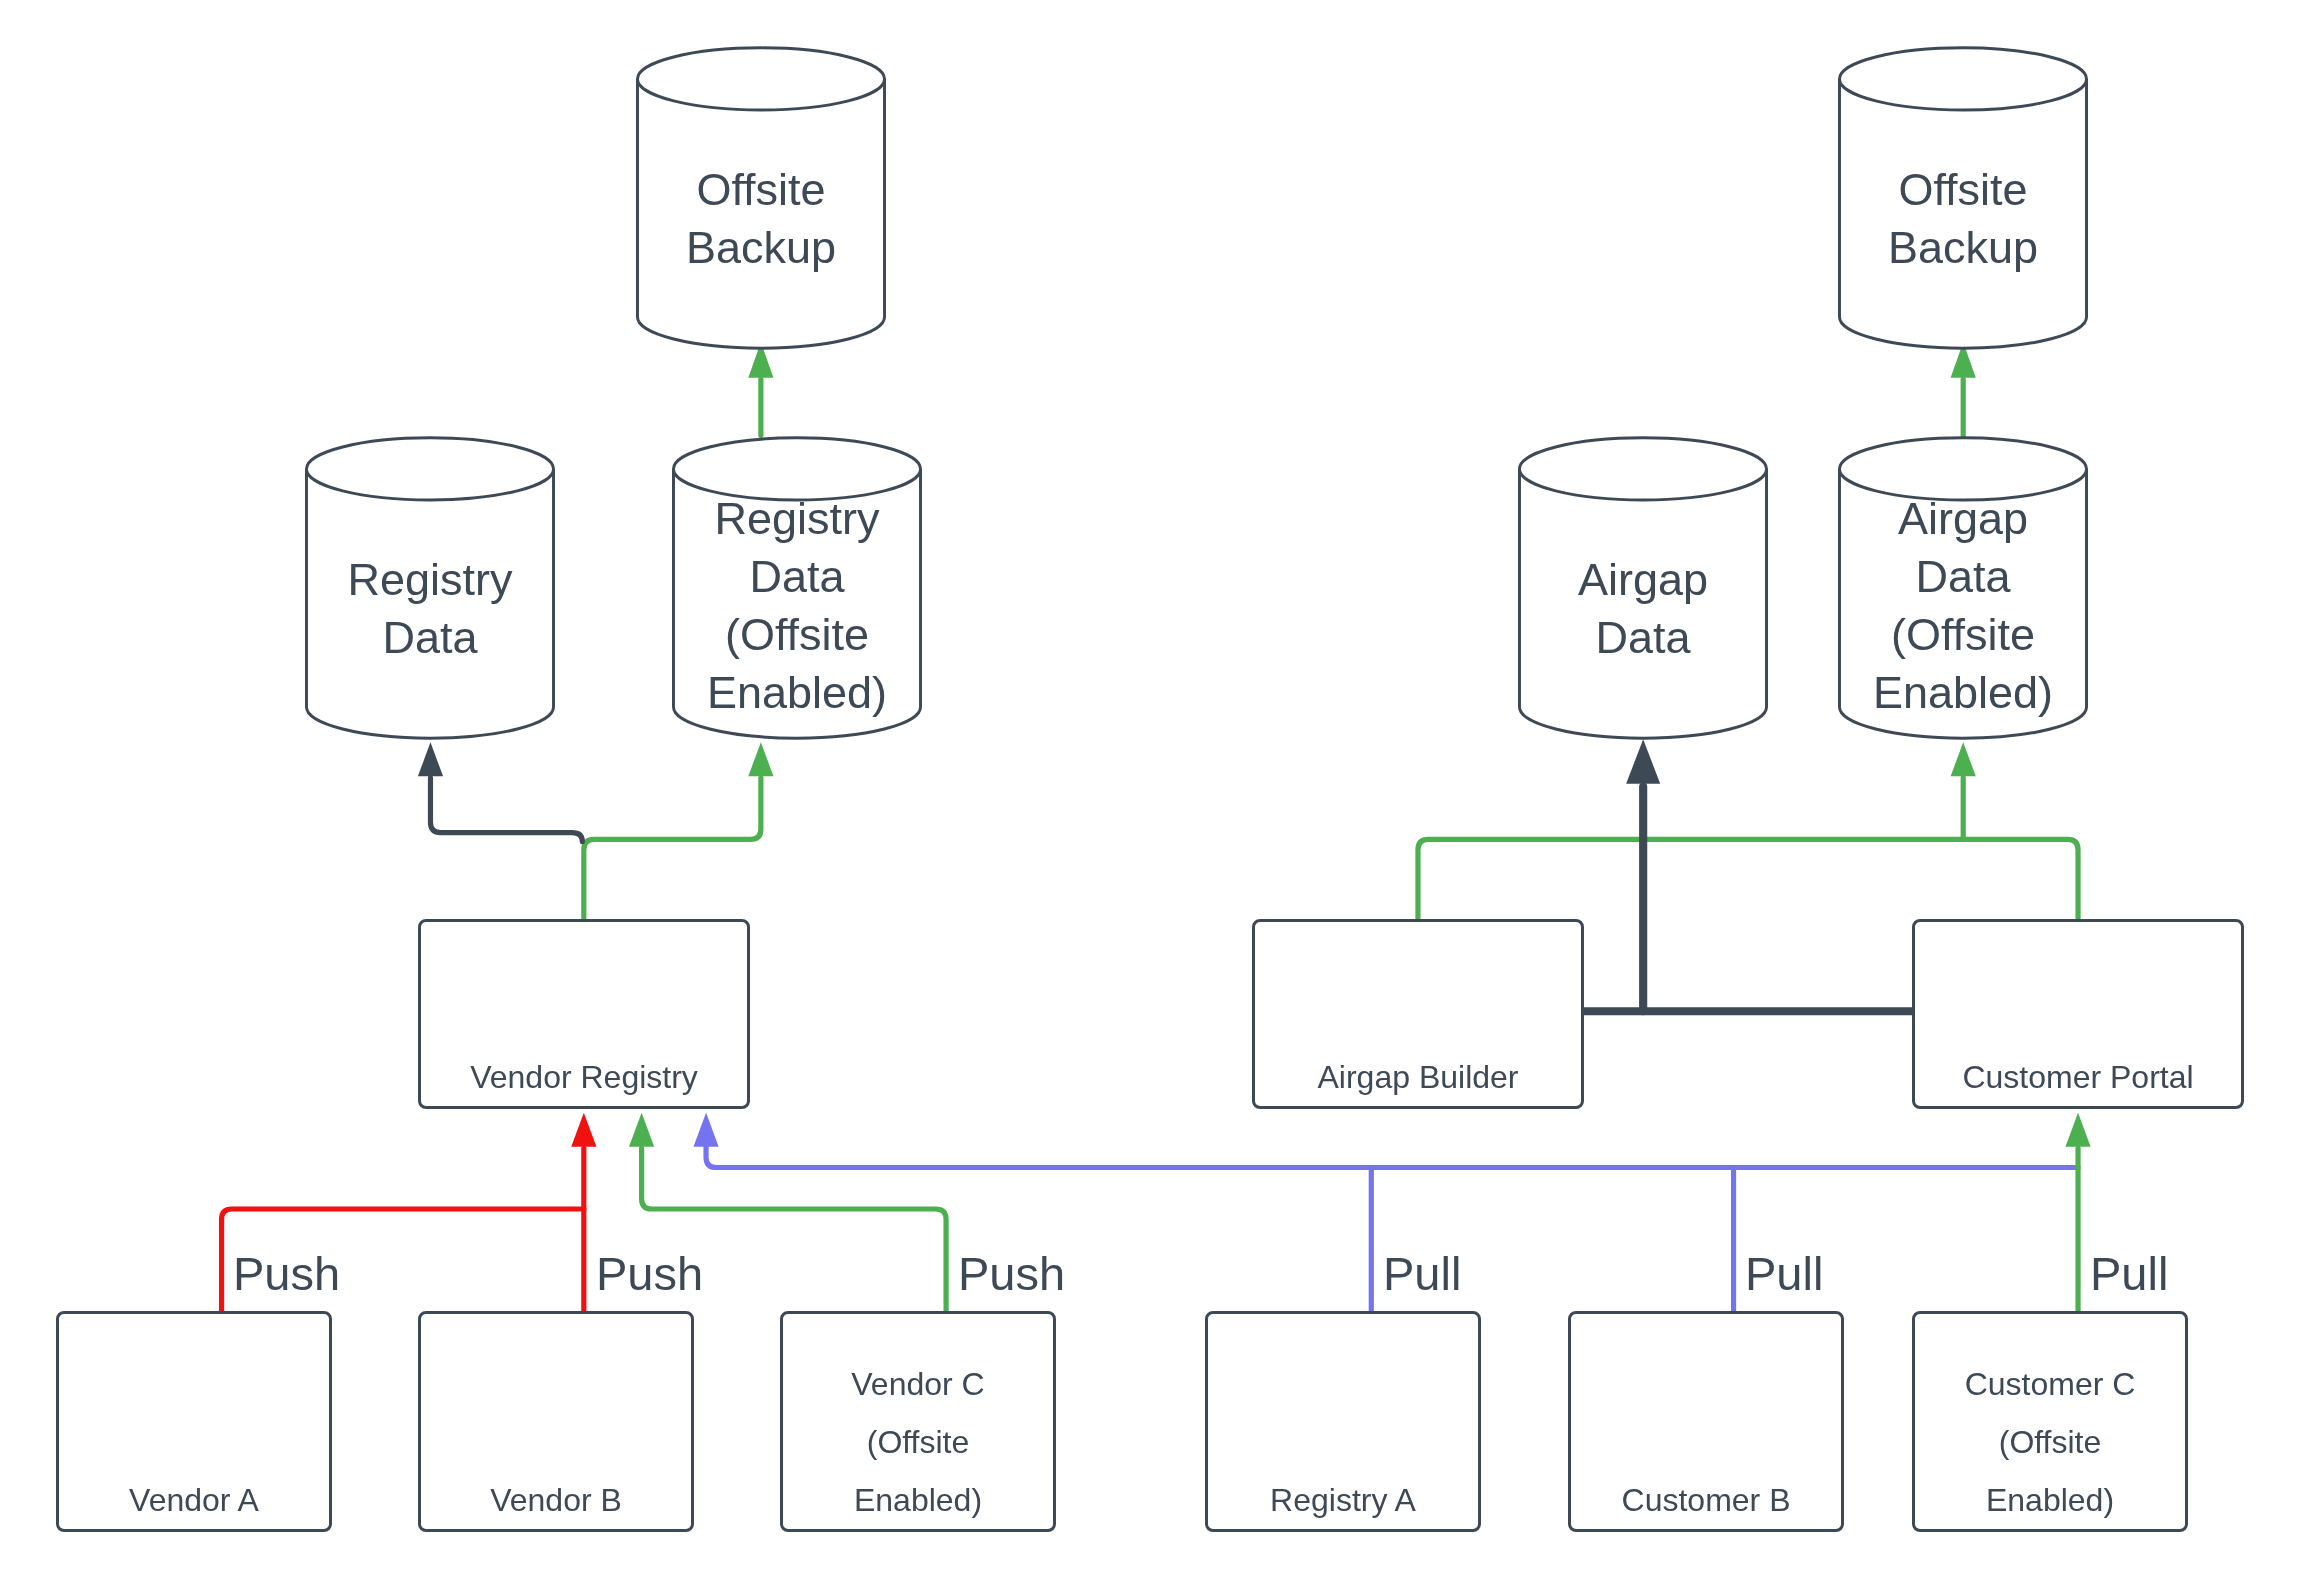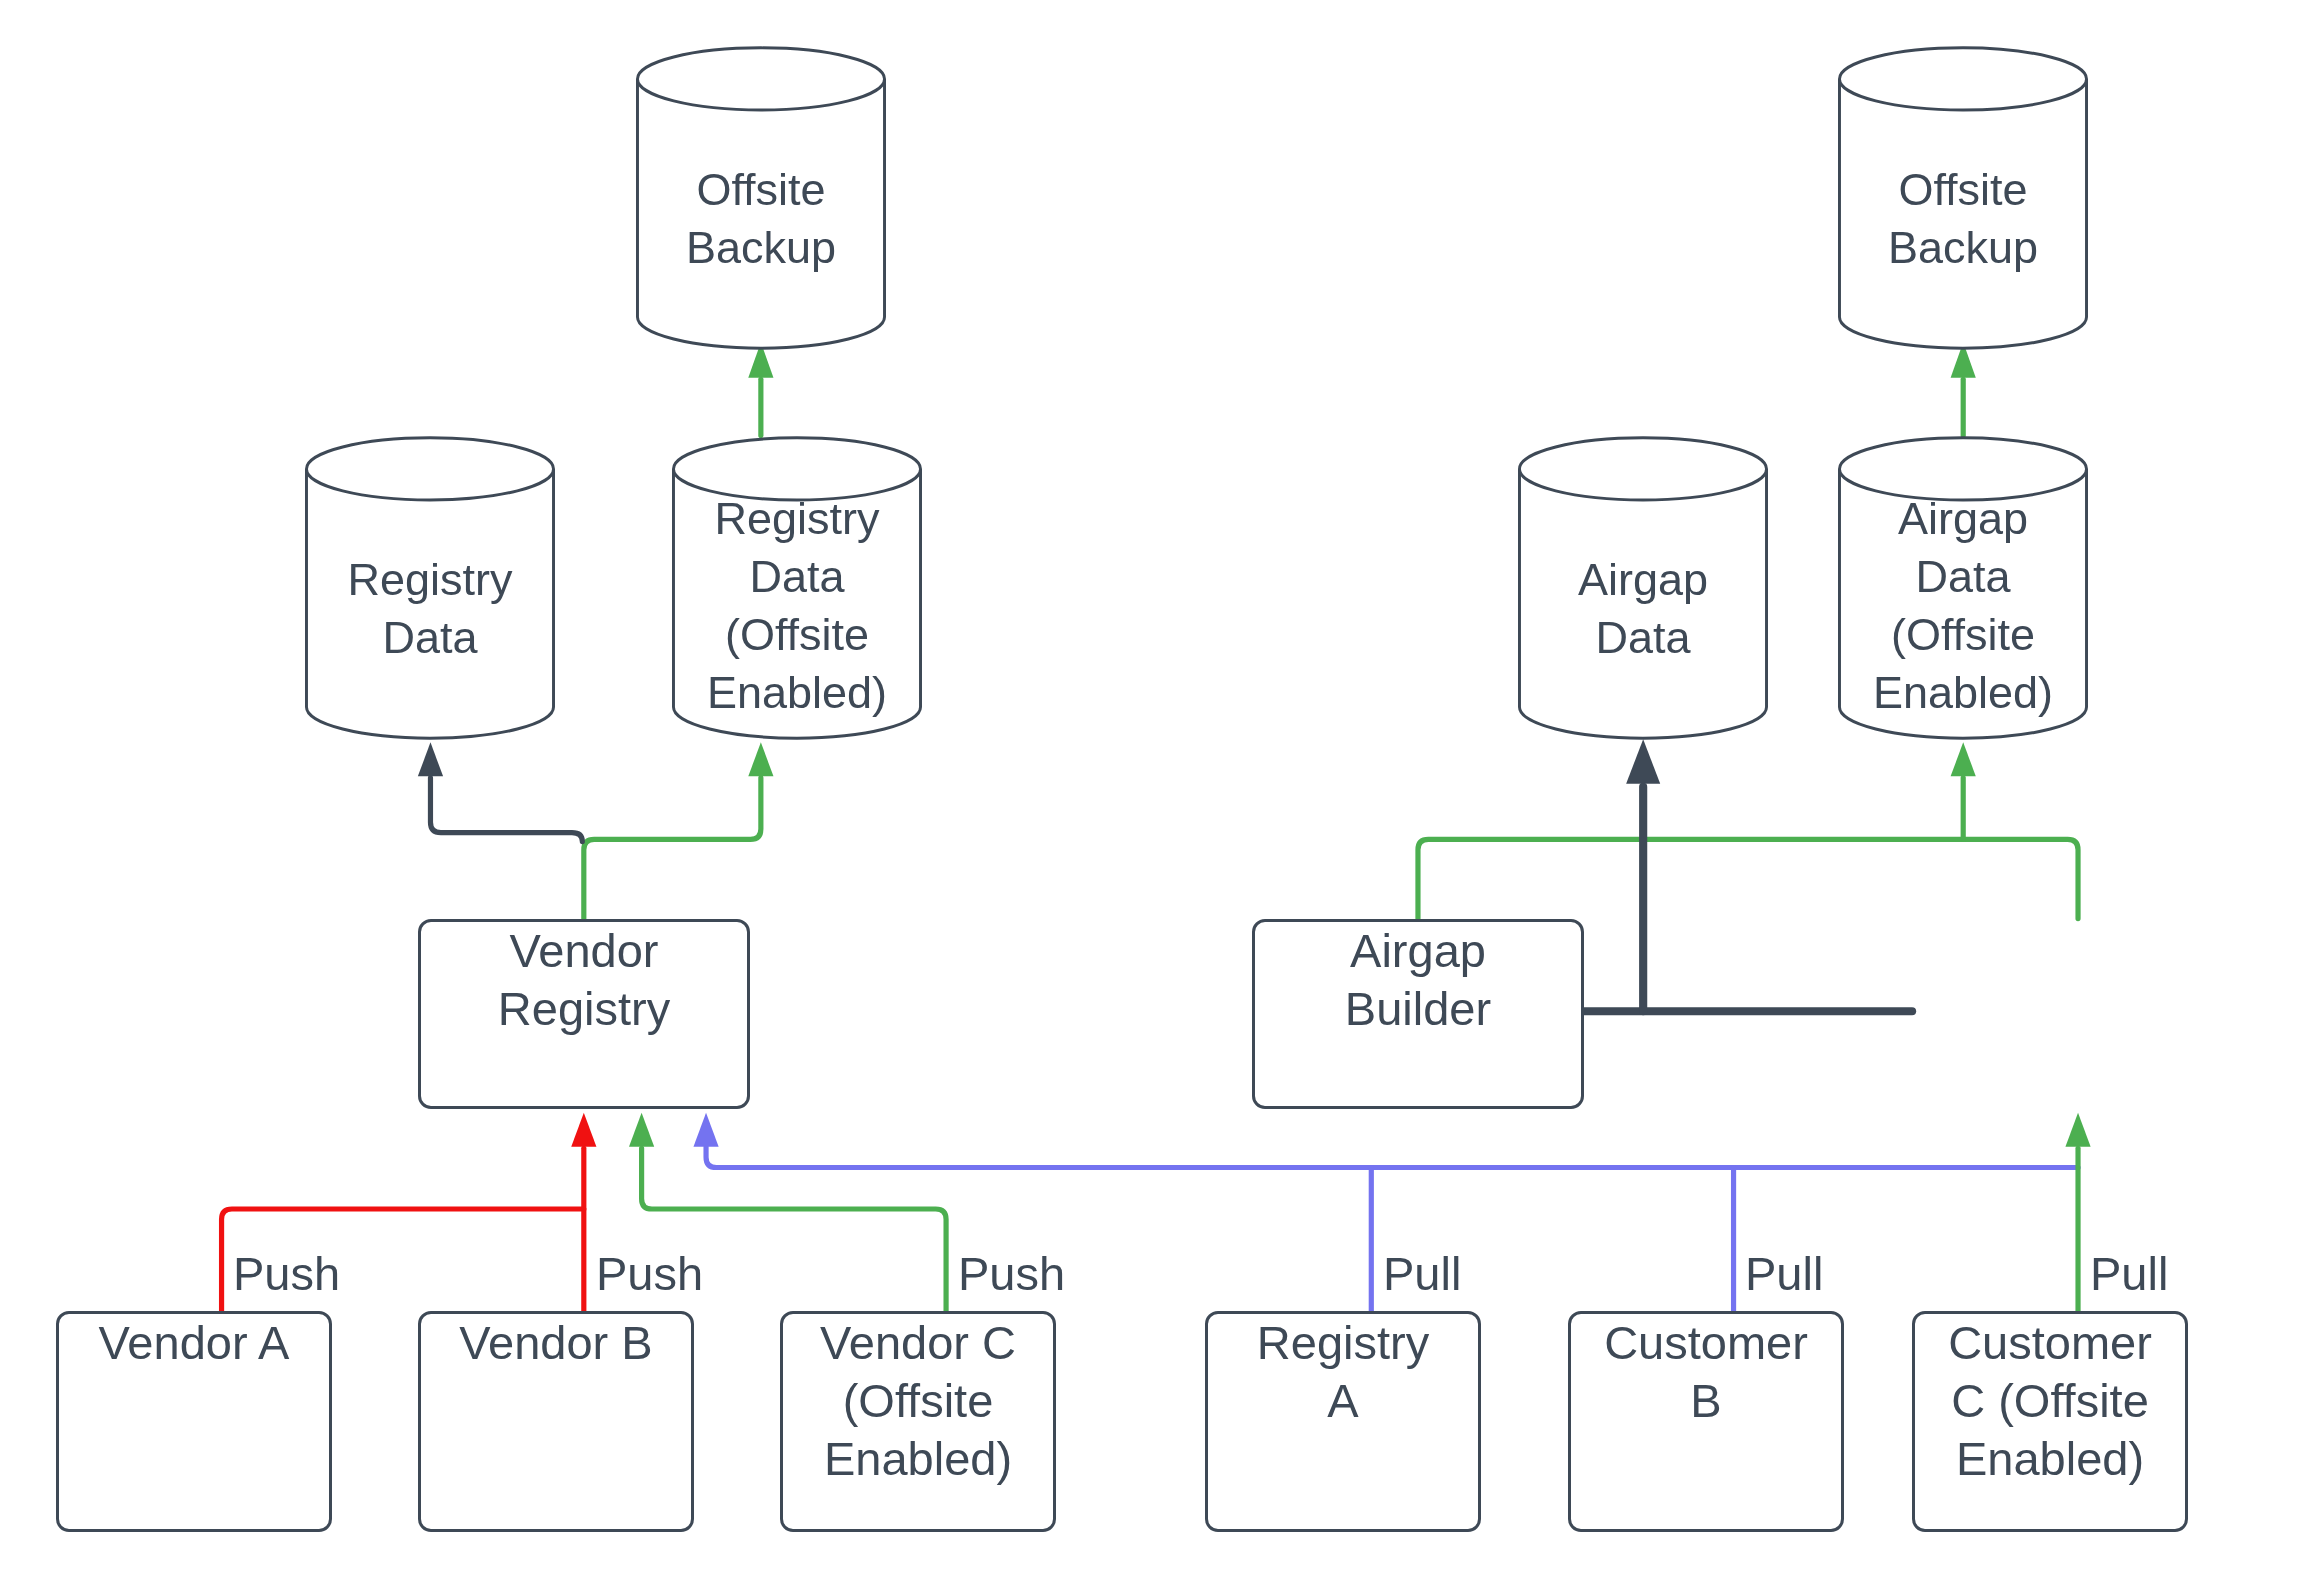--- a/index.html
+++ b/index.html
@@ -23,25 +23,25 @@
   .h-red{fill:var(--red);stroke:none;}
   .h-blue{fill:var(--blue);stroke:none;}
   .h-ink{fill:var(--ink);stroke:none;}
 
   
   .box{
     position:absolute;
     box-sizing:border-box;
     background:#fff;
     border:3px solid var(--ink);
-    border-radius:13px;
-    display:flex;align-items:flex-start;justify-content:center;
+    border-radius:8px;
+    display:flex;align-items:flex-end;justify-content:center;
     text-align:center;
     color:var(--ink);
-    font-size:47px;line-height:58px;
+    font-size:32px;line-height:58px;
     padding:0 28px;
   }
   .row-mid{width:332px;height:190px;}
   .row-bot{width:276px;height:221px;}
 
   
   .cyl{position:absolute;width:250px;height:304px;}
   .cyl svg{position:absolute;left:0;top:0;display:block;}
   .cyl-shape{fill:#fff;stroke:var(--ink);stroke-width:4;}
   .cyl-arc{fill:none;stroke:var(--ink);stroke-width:4;}
@@ -171,20 +171,23 @@
     </svg>
     <div class="cyl-label" style="padding:41px 19px 4.4px 19px;">Airgap Data (Offsite Enabled)</div>
   </div>
 
   <div class="box row-mid" style="left:418px;top:919px;">
     <span>Vendor Registry</span>
   </div>
   <div class="box row-mid" style="left:1252px;top:919px;">
     <span>Airgap Builder</span>
   </div>
+  <div class="box row-mid" style="left:1912px;top:919px;">
+    <span>Customer Portal</span>
+  </div>
 
   <div class="box row-bot" style="left:56px;top:1311px;">
     <span>Vendor A</span>
   </div>
   <div class="box row-bot" style="left:418px;top:1311px;">
     <span>Vendor B</span>
   </div>
   <div class="box row-bot" style="left:780px;top:1311px;">
     <span>Vendor C (Offsite Enabled)</span>
   </div>

